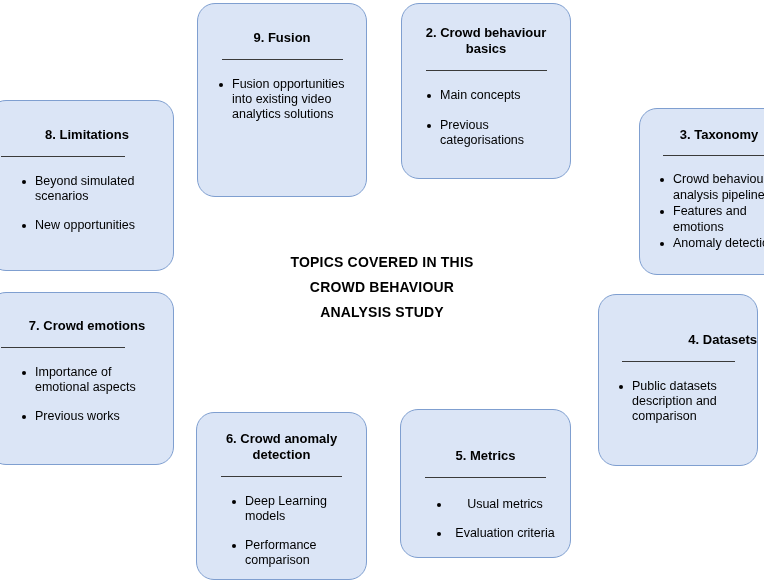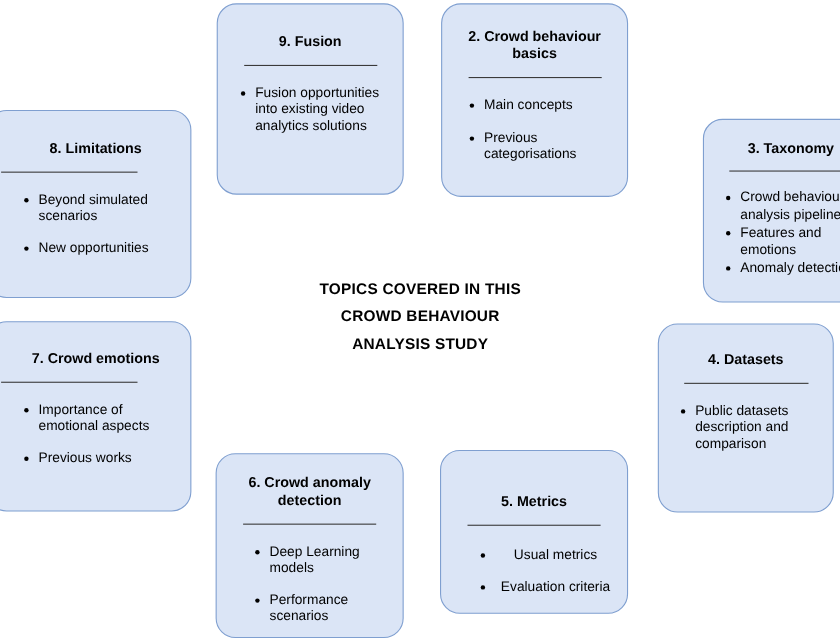--- a/index.html
+++ b/index.html
@@ -68,21 +68,21 @@
     left: 3px;
     top: 6px;
     width: 4px;
     height: 4px;
     border-radius: 50%;
     background: #000000;
   }
 
   
   
-  #box-fusion { left: 197px; top: 3px; width: 170px; height: 174px; }
+  #box-fusion { left: 197px; top: 3px; width: 170px; height: 194px; }
   #box-fusion .box-title { margin-top: 26px; }
   #box-fusion .title-rule { width: 121px; margin-top: 13px; }
   #box-fusion .bullets { margin-top: 17px; margin-left: 18px; margin-right: 10px; }
 
   
   #box-basics { left: 401px; top: 3px; width: 170px; height: 176px; }
   #box-basics .box-title { margin-top: 21px; padding: 0 7px; }
   #box-basics .title-rule { width: 121px; margin-top: 13px; }
   #box-basics .bullets { margin-top: 17px; margin-left: 22px; margin-right: 10px; }
   #box-basics .bullets li + li { margin-top: 15px; }
@@ -90,21 +90,21 @@
   
   #box-taxonomy { left: 598px; top: 108px; width: 160px; height: 167px; margin-left: 41px; }
   #box-taxonomy .box-title { margin-top: 18px; }
   #box-taxonomy .title-rule { width: 113px; margin-top: 12px; }
   #box-taxonomy .bullets { margin-top: 16px; margin-left: 17px; margin-right: 8px; }
   #box-taxonomy .bullets li { line-height: 15.5px; }
   #box-taxonomy .bullets li + li { margin-top: 1px; }
 
   
   #box-datasets { left: 598px; top: 294px; width: 160px; height: 172px; }
-  #box-datasets .box-title { margin-top: 24px; }
+  #box-datasets .box-title { margin-top: 37px; text-align: right; }
   #box-datasets .title-rule { width: 113px; margin-top: 13px; }
   #box-datasets .bullets { margin-top: 17px; margin-left: 17px; margin-right: 8px; }
 
   
   #box-metrics { left: 400px; top: 409px; width: 171px; height: 149px; }
   #box-metrics .box-title { margin-top: 38px; }
   #box-metrics .title-rule { width: 121px; margin-top: 13px; }
   #box-metrics .bullets { margin-top: 19px; margin-left: 33px; margin-right: 10px; text-align: center; }
   #box-metrics .bullets li + li { margin-top: 14px; }
 
@@ -201,21 +201,21 @@
       </ul>
     </div>
   </div>
 
   <div class="topic-box" id="box-anomaly">
     <div class="box-inner">
       <div class="box-title">6. Crowd anomaly detection</div>
       <div class="title-rule"></div>
       <ul class="bullets">
         <li>Deep Learning models</li>
-        <li>Performance scenarios</li>
+        <li>Performance comparison</li>
       </ul>
     </div>
   </div>
 
   <div class="topic-box" id="box-emotions">
     <div class="box-inner">
       <div class="box-title">7. Crowd emotions</div>
       <div class="title-rule"></div>
       <ul class="bullets">
         <li>Importance of emotional aspects</li>

